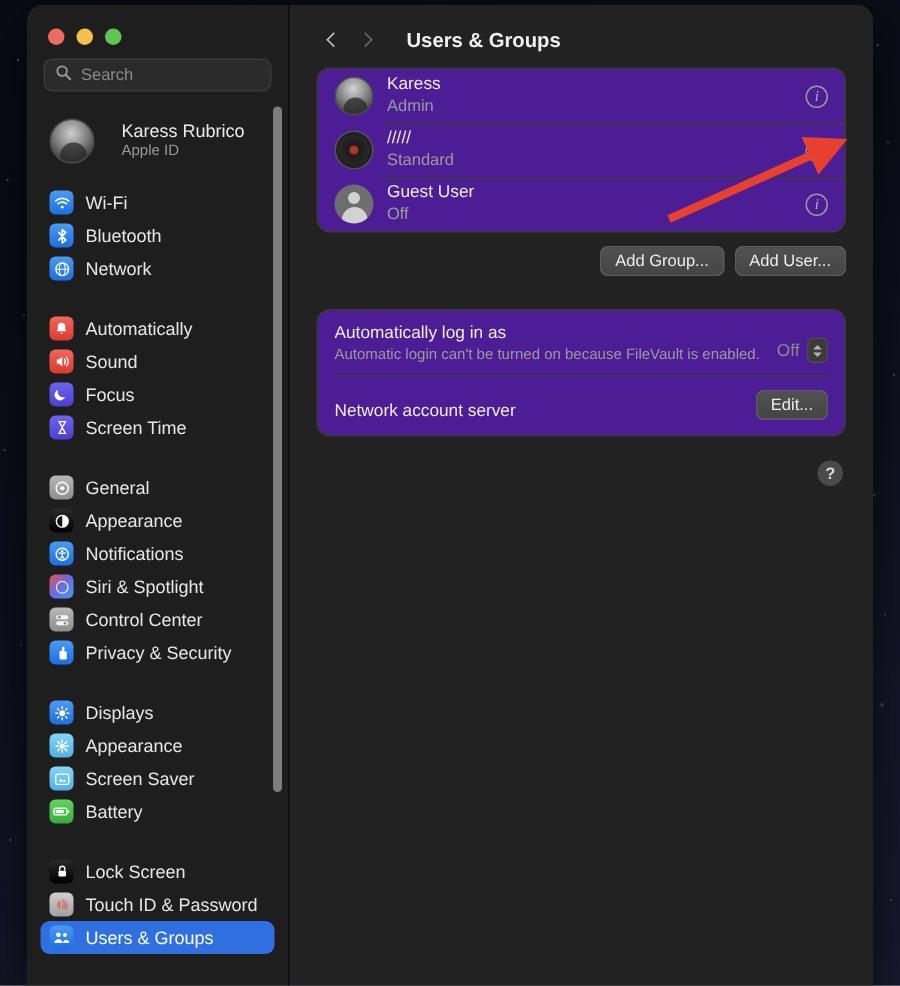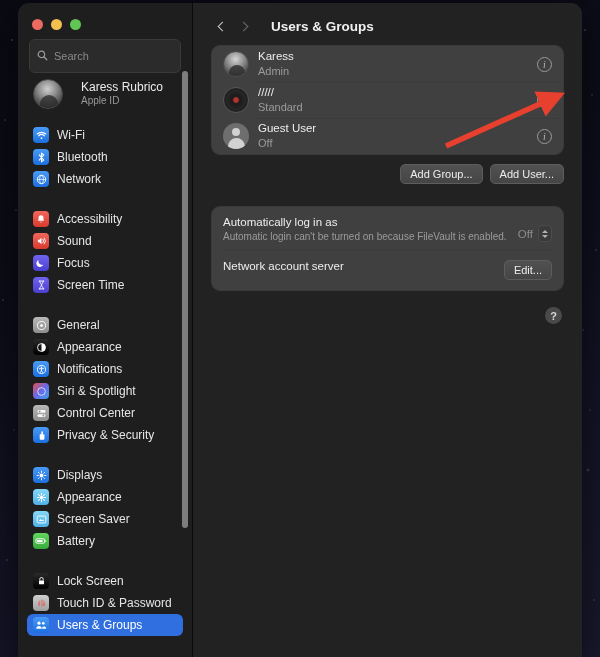--- a/index.html
+++ b/index.html
@@ -71,21 +71,21 @@
   .tl { width: 11px; height: 11px; border-radius: 50%; }
   .tl.red    { background: #ec6a5f; }
   .tl.yellow { background: #f3bf4f; }
   .tl.green  { background: #61c554; }
 
   .search-wrap { padding: 6px 11px 0 11px; }
   .search-box {
     display: flex;
     align-items: center;
     gap: 6px;
-    height: 34px;
+    height: 22px;
     background: #2b2b2b;
     border-radius: 6px;
     padding: 0 7px;
     border: 0.5px solid #3a3a3a;
   }
   .search-box svg { flex: 0 0 11px; }
   .search-box input {
     flex: 1;
     background: transparent;
     border: none;
@@ -214,21 +214,21 @@
   .chev.left  { transform: rotate(-135deg); margin-left: 3px; }
   .chev.right { transform: rotate(45deg); margin-right: 3px; border-color: #6b6b6b; }
   .page-title {
     color: #f0f0f0;
     font-size: 13.5px;
     font-weight: bold;
     margin-left: 12px;
   }
 
   .card {
-    background: #404040;
+    background: #4c1d95;
     border: 0.5px solid #3a3a3a;
     border-radius: 9px;
     overflow: hidden;
   }
 
   .user-row {
     display: flex;
     align-items: center;
     height: 36px;
     padding: 0 11px;
@@ -301,21 +301,21 @@
     white-space: nowrap;
   }
 
   .card2 { margin-top: 22px; }
   .opt-row {
     display: flex;
     align-items: flex-end;
     padding: 9px 11px 8px 11px;
     position: relative;
   }
-  .opt-row.second { padding: 10px 11px 10px 11px; align-items: flex-start; }
+  .opt-row.second { padding: 10px 11px 10px 11px; align-items: flex-end; }
   .opt-row.second::before {
     content: ""; position: absolute; left: 11px; right: 11px; top: 0;
     height: 0.5px; background: #3c3c3c;
   }
   .opt-texts { flex: 1; display: flex; flex-direction: column; gap: 3px; }
   .opt-title { color: #ededed; font-size: 11.5px; }
   .opt-desc  { color: #9b9b9b; font-size: 10px; }
 
   .stepper-wrap { display: flex; align-items: center; gap: 5px; }
   .stepper-val { color: #8c8c8c; font-size: 11.5px; }
@@ -422,21 +422,21 @@
         <div class="nav-sep"></div>
 
         <div class="nav-group">
           <div class="nav-item">
             <span class="nav-icon ic-red">
               <svg width="10" height="10" viewBox="0 0 12 12">
                 <path d="M6 1.4a3 3 0 013 3v2.4l1 1.3H2l1-1.3V4.4a3 3 0 013-3z" fill="#fff"></path>
                 <path d="M4.8 9.3a1.25 1.25 0 002.4 0z" fill="#fff"></path>
               </svg>
             </span>
-            <span class="nav-label">Accessibility</span>
+            <span class="nav-label">Automatically</span>
           </div>
           <div class="nav-item">
             <span class="nav-icon ic-red">
               <svg width="11" height="10" viewBox="0 0 12 11">
                 <path d="M2 4h1.6L6 1.8v7.4L3.6 7H2z" fill="#fff"></path>
                 <path d="M7.6 3.6a3.2 3.2 0 010 3.8M9.1 2.3a5 5 0 010 6.4" fill="none" stroke="#fff" stroke-width="1" stroke-linecap="round"></path>
               </svg>
             </span>
             <span class="nav-label">Sound</span>
           </div>

